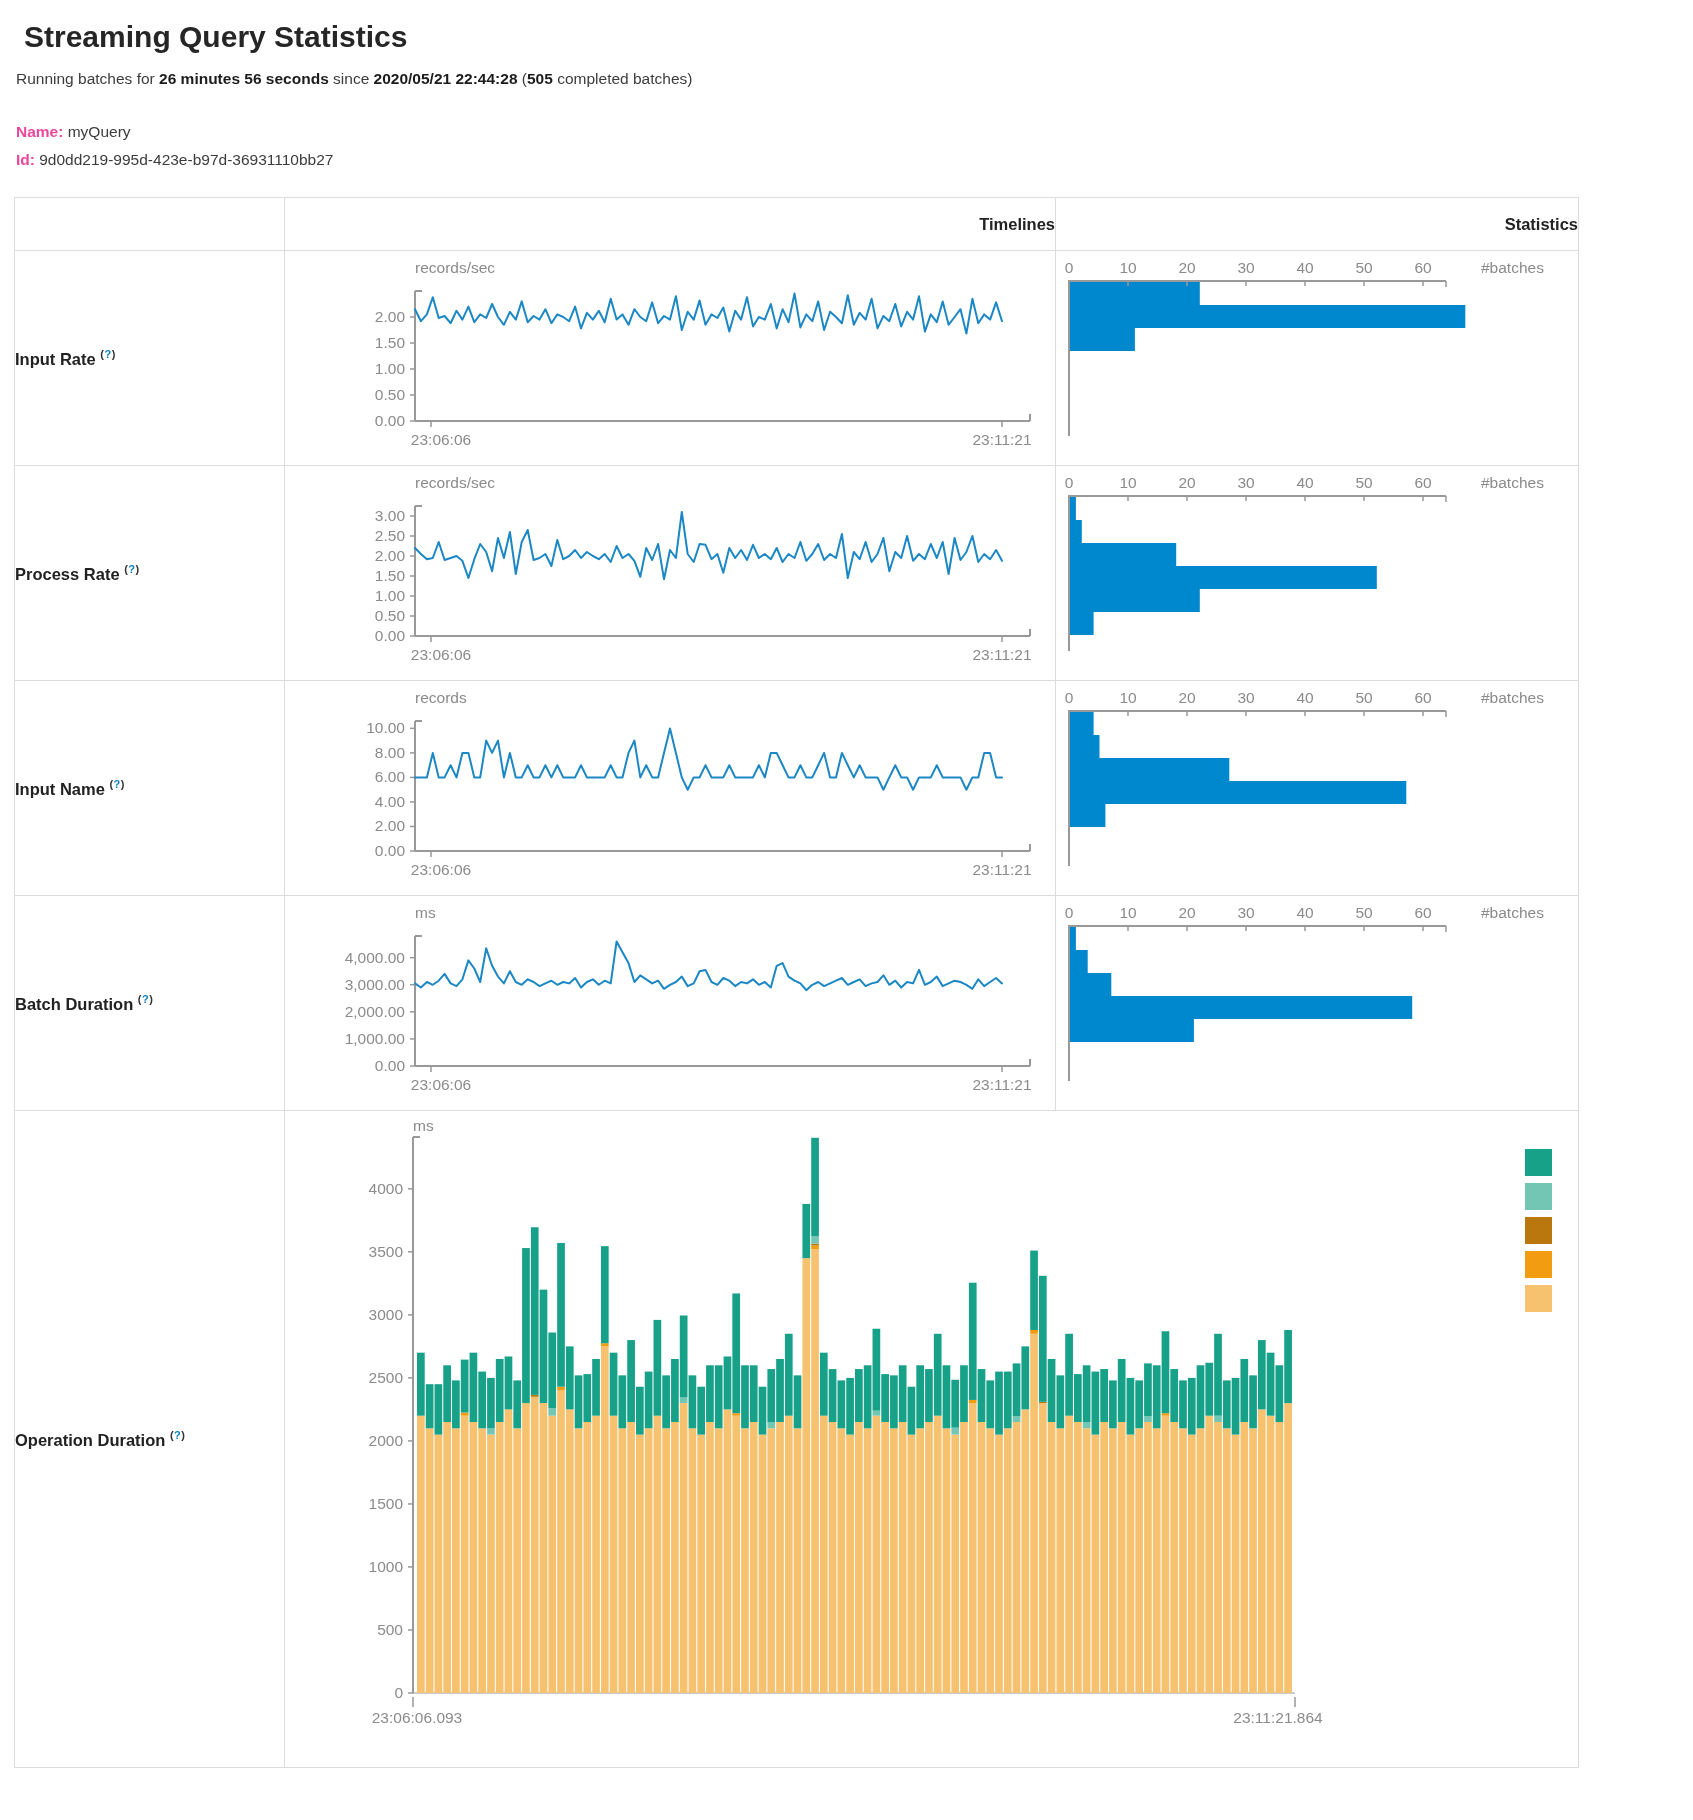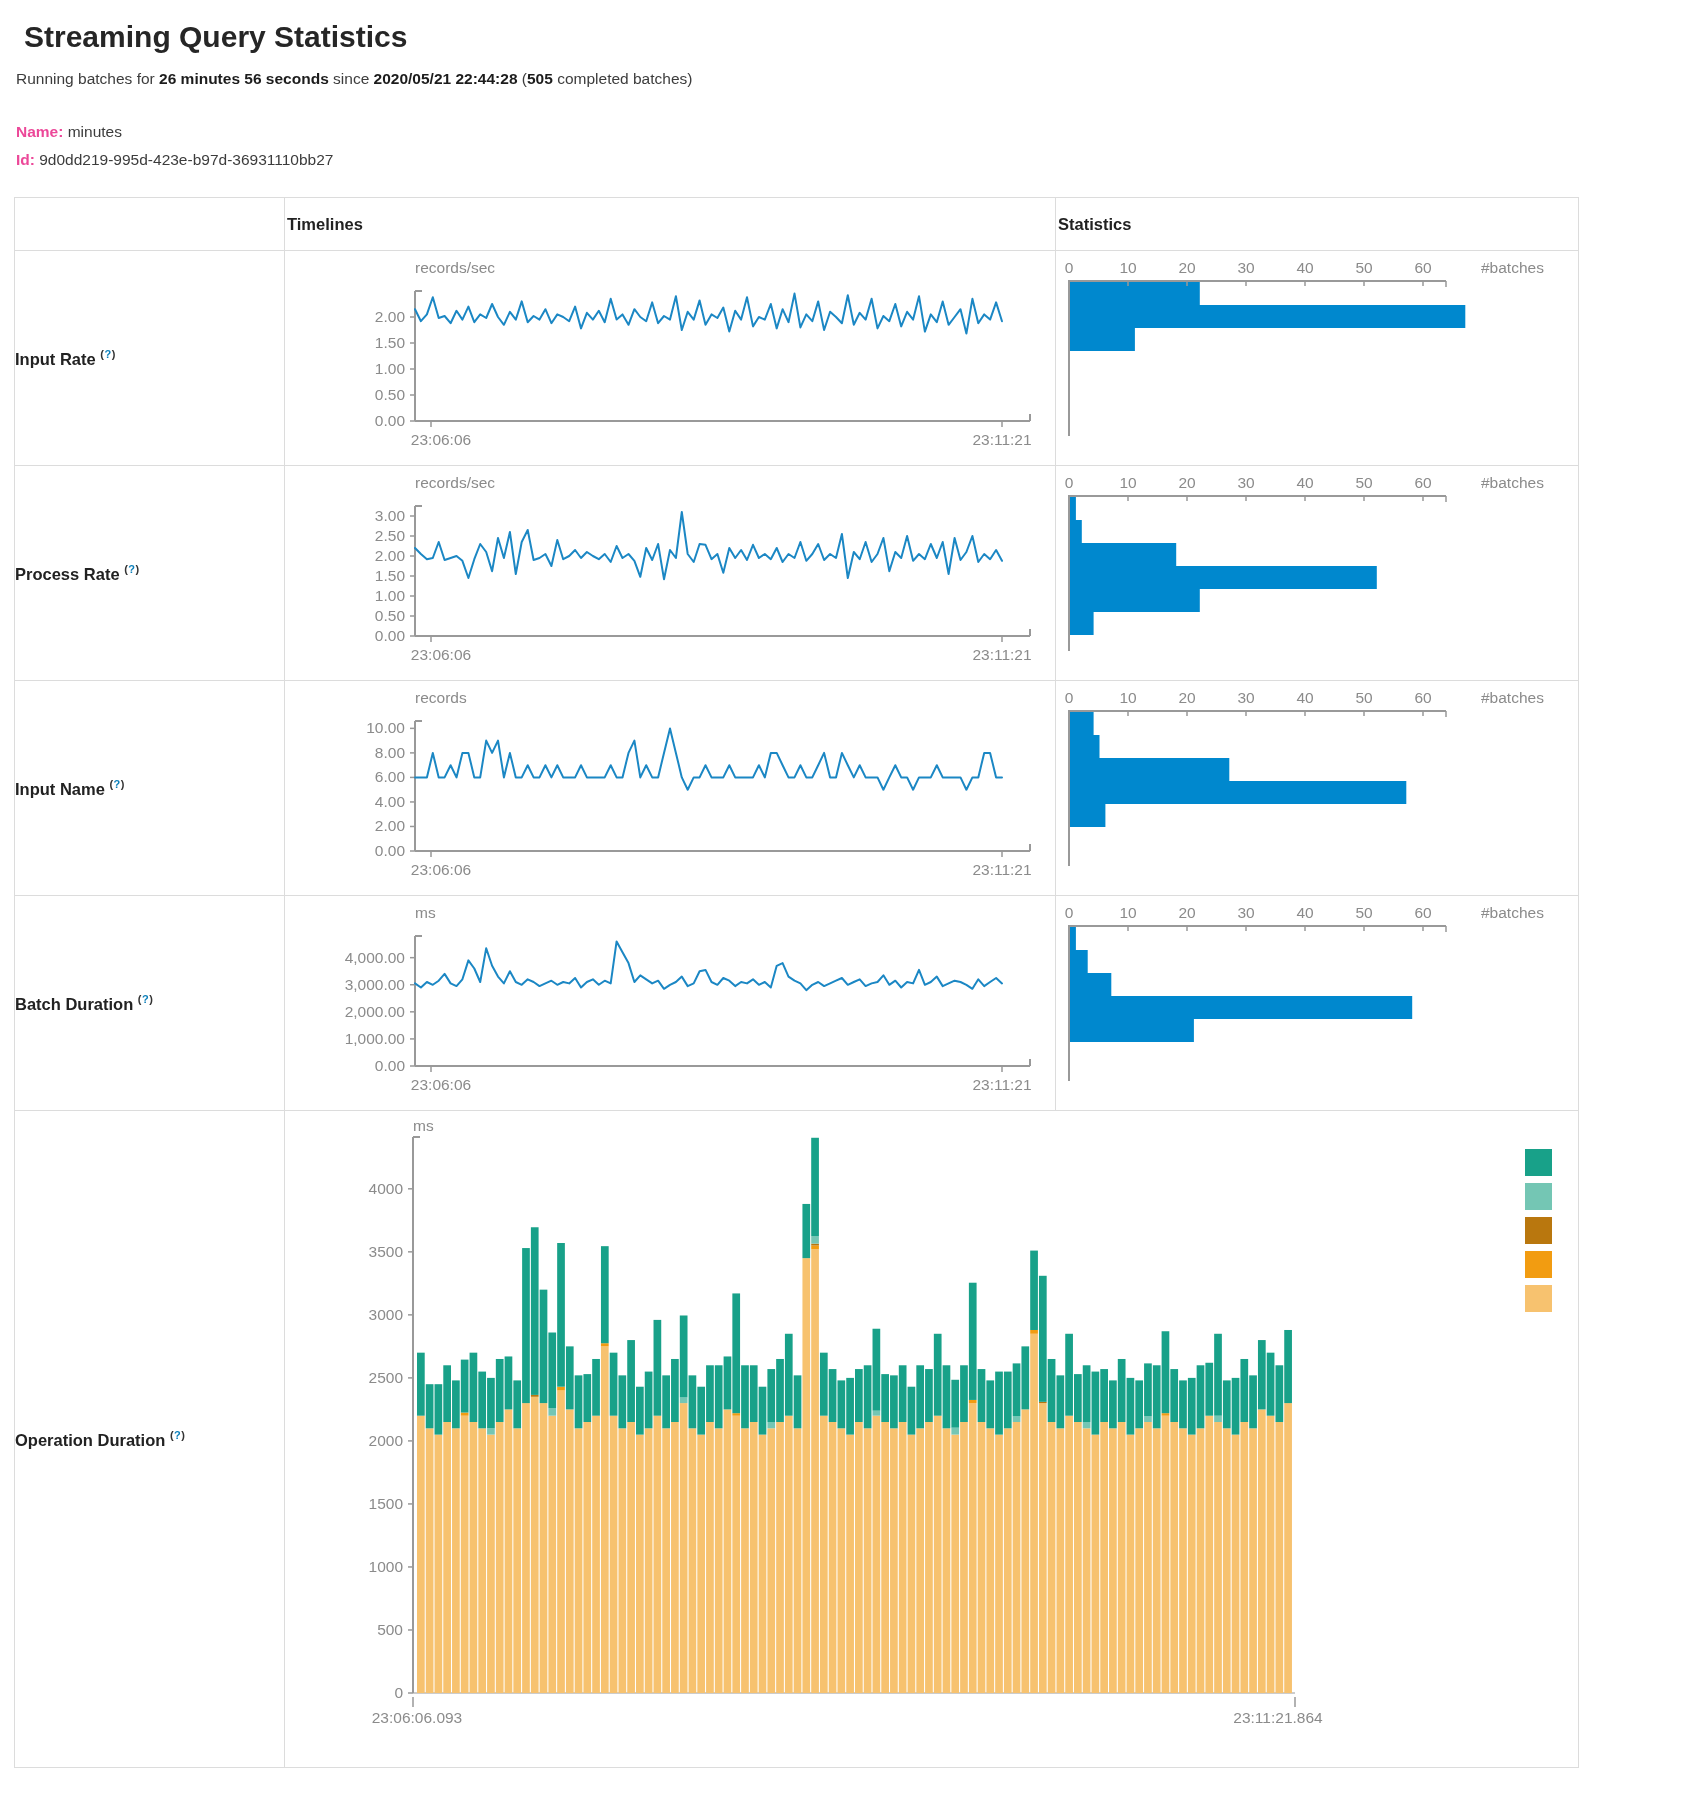--- a/index.html
+++ b/index.html
@@ -4,42 +4,42 @@
 <style>
   html,body{margin:0;padding:0;background:#fff;}
   body{width:1693px;height:1820px;position:relative;font-family:"Liberation Sans",sans-serif;color:#333;overflow:hidden;}
   h1{margin:20px 0 0 24px;font-size:30px;line-height:34px;font-weight:bold;color:#262626;}
   .subtitle{margin:16px 0 12px 16px;font-size:15.5px;color:#3c3c3c;}
   .subtitle b{color:#1c1c1c;}
   .meta{margin:30px 0 0 16px;font-size:15.5px;line-height:27.5px;color:#3c3c3c;}
   .meta b{color:#ec4899;}
   table.stats{margin:24px 0 0 14px;border-collapse:collapse;table-layout:fixed;width:1564px;}
   table.stats th,table.stats td{border:1px solid #dcdcdc;padding:0;}
-  table.stats th{height:52px;text-align:left;vertical-align:middle;font-size:16.5px;color:#222;padding-left:2px;font-weight:bold;}
+  table.stats th{height:52px;text-align:right;vertical-align:middle;font-size:16.5px;color:#222;padding-left:2px;font-weight:bold;}
   .label-cell{vertical-align:middle;padding-left:16px;font-size:16.5px;font-weight:bold;color:#222;}
   sup.help{font-size:11px;font-weight:bold;color:#333;letter-spacing:0.5px;}
   sup.help .q{color:#0b7fba;}
   .chart-row{height:215px;}
   .chart-cell{vertical-align:top;padding:2px 0 0 0;margin-left:15px;}
   .op-cell{position:relative;vertical-align:top;padding:6px 0 0 0;height:656px;}
   .legend{position:absolute;top:38px;right:26px;display:flex;flex-direction:column;gap:7px;}
   .legend .sw{width:27px;height:27px;}
   svg text{font-family:"Liberation Sans",sans-serif;}
 </style>
 </head>
 <body>
 
 <h1>Streaming Query Statistics</h1>
 
 <div class="subtitle">
   <span>Running batches for </span><b>26 minutes 56 seconds</b><span> since </span><b>2020/05/21 22:44:28</b><span> (</span><b>505</b><span> completed batches)</span>
 </div>
 
 <div class="meta">
-  <div><b>Name:</b><span> minutes</span></div>
+  <div><b>Name:</b><span> myQuery</span></div>
   <div><b>Id:</b><span> 9d0dd219-995d-423e-b97d-36931110bb27</span></div>
 </div>
 
 <table class="stats">
   <colgroup>
       <col style="width:270px">
       <col style="width:771px">
       <col style="width:523px">
     </colgroup>
   <tbody>

